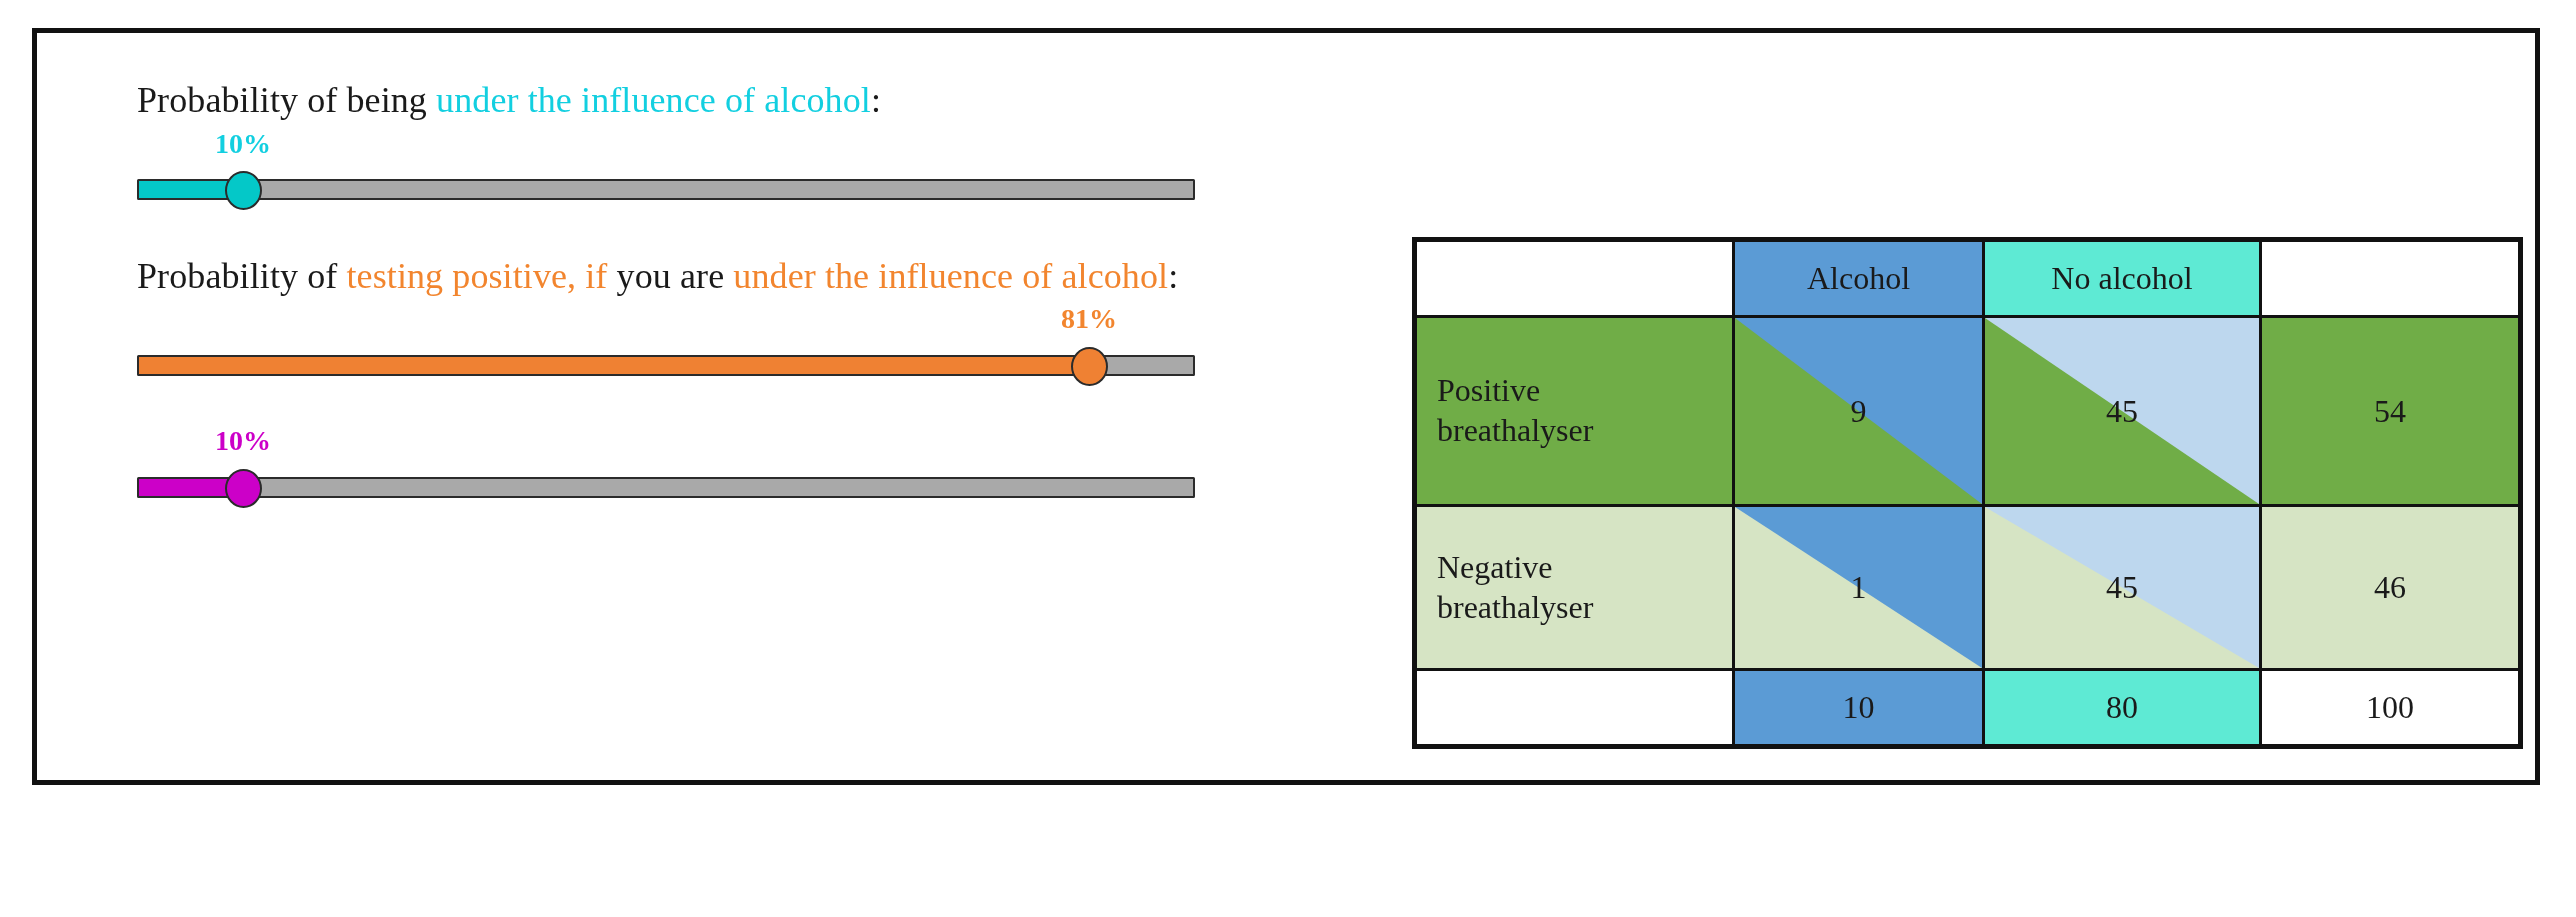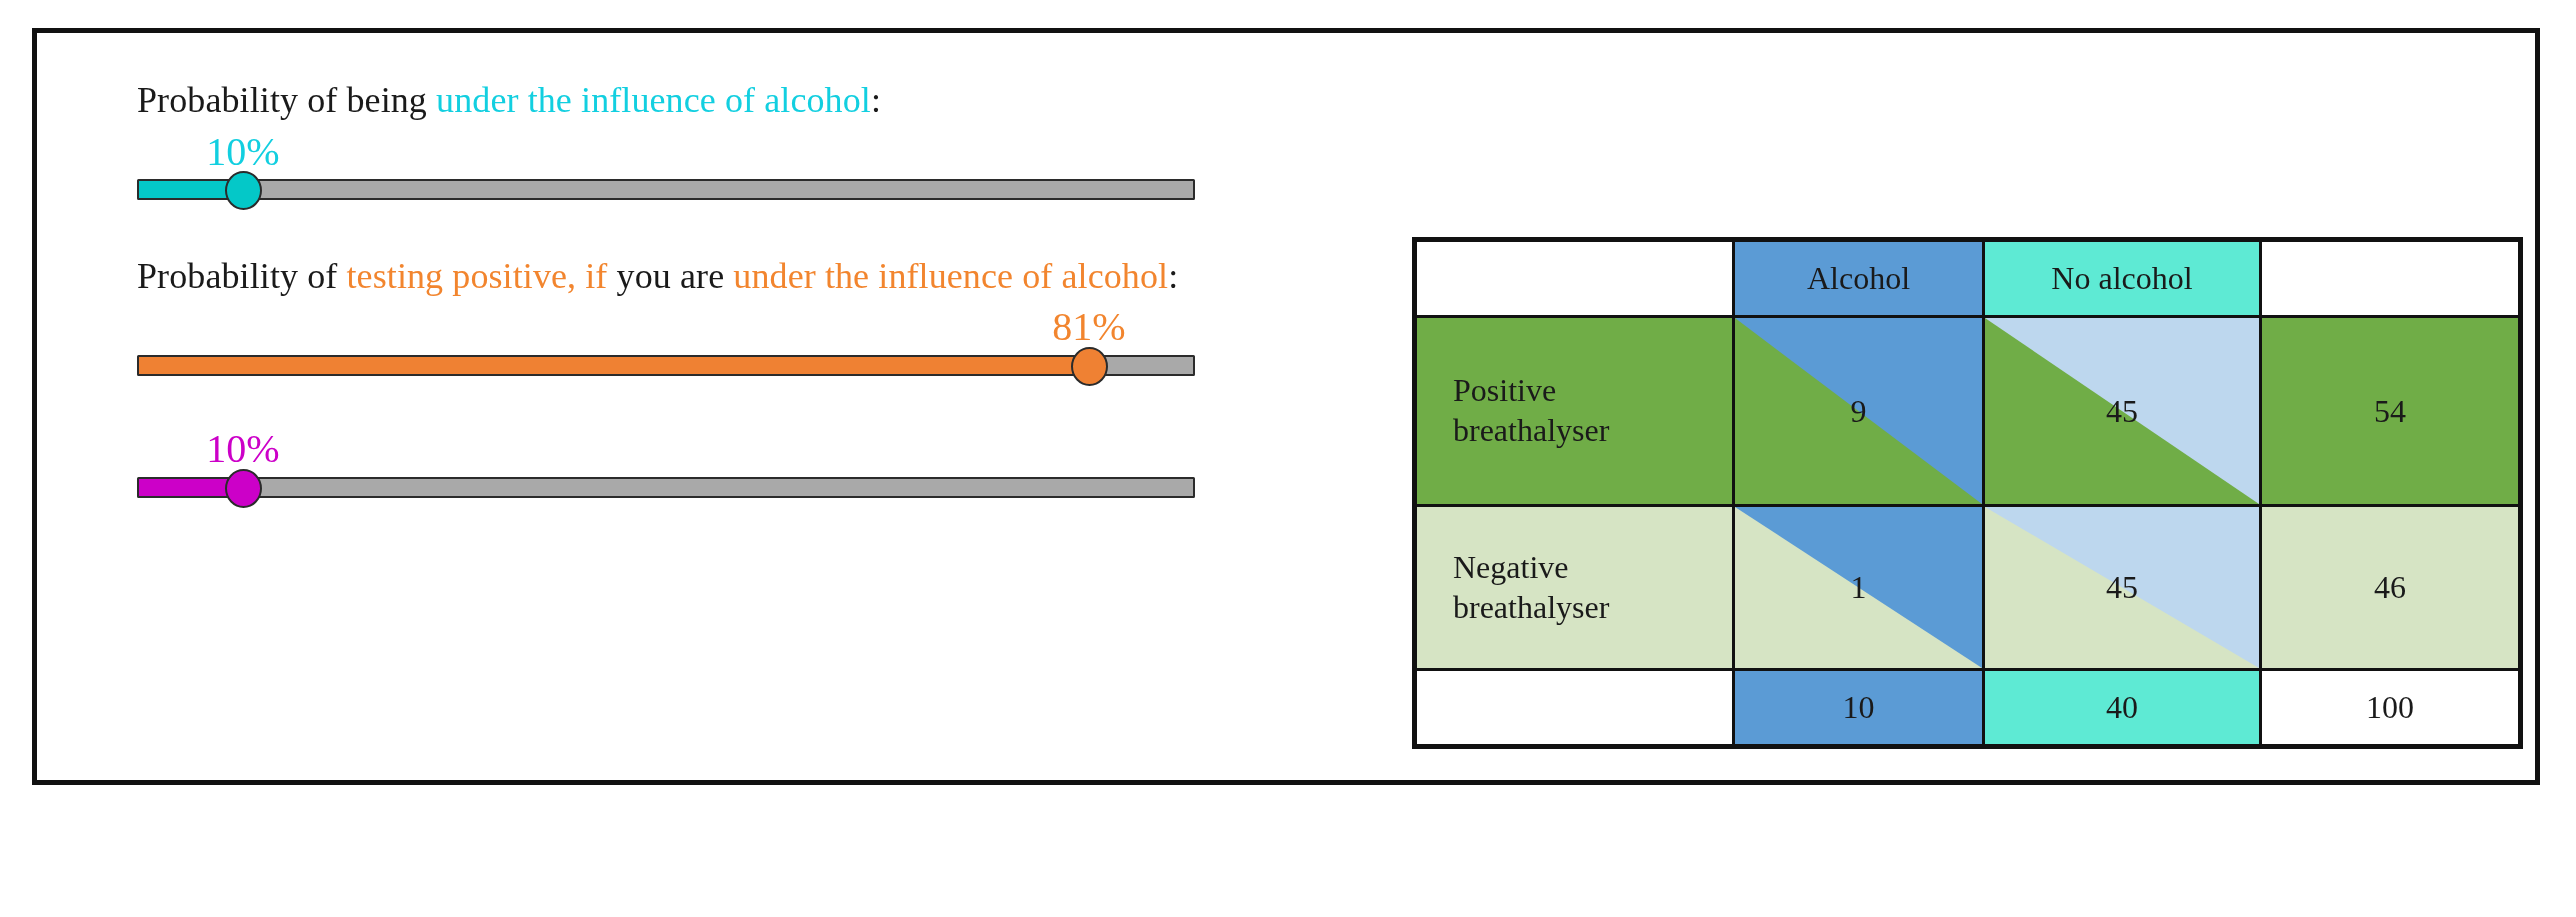--- a/index.html
+++ b/index.html
@@ -49,22 +49,22 @@
   .prompt-text .hl-magenta { color: #e016d6; }
   .prompt-text .und { text-decoration: underline; }
 
   .value-row {
     position: relative;
     height: 43px;
     margin-top: 4.6px;
   }
   .value-label {
     position: absolute;
-    font-size: 40px;
-    font-weight: normal;
+    font-size: 28px;
+    font-weight: bold;
     transform: translateX(-50%);
     white-space: nowrap;
     top: 0;
   }
   .value-label.cyan    { color: #12cfe0; }
   .value-label.orange  { color: #f2852e; }
   .value-label.magenta { color: #cc00c8; }
 
   .slider-wrap {
     position: relative;
@@ -141,21 +141,21 @@
   td.blank       { background: #ffffff; }
   td.col-alcohol { background: #5b9bd5; }
   td.col-noalc   { background: #5eead4; }
   td.row-pos     { background: #70ad47; }
   td.row-neg     { background: #d6e4c4; }
   td.tot-white   { background: #ffffff; }
 
   td .rowlabel {
     display: block;
     text-align: left;
-    padding-left: 36px;
+    padding-left: 20px;
     line-height: 1.24;
     font-size: 32px;
   }
 
   
   td.split { position: relative; }
   td.split .tri-base {
     position: absolute;
     inset: 0;
   }
@@ -267,21 +267,21 @@
             <span class="tri-base"></span>
             <span class="tri-over"></span>
             <span class="cellnum">45</span>
           </td>
           <td class="c4 row-neg">46</td>
         </tr>
 
         <tr class="r-tot">
           <td class="c1 blank"></td>
           <td class="c2 col-alcohol">10</td>
-          <td class="c3 col-noalc">40</td>
+          <td class="c3 col-noalc">80</td>
           <td class="c4 tot-white">100</td>
         </tr>
       </tbody>
     </table>
   </div>
 
 </div>
 
 
 </body></html>

